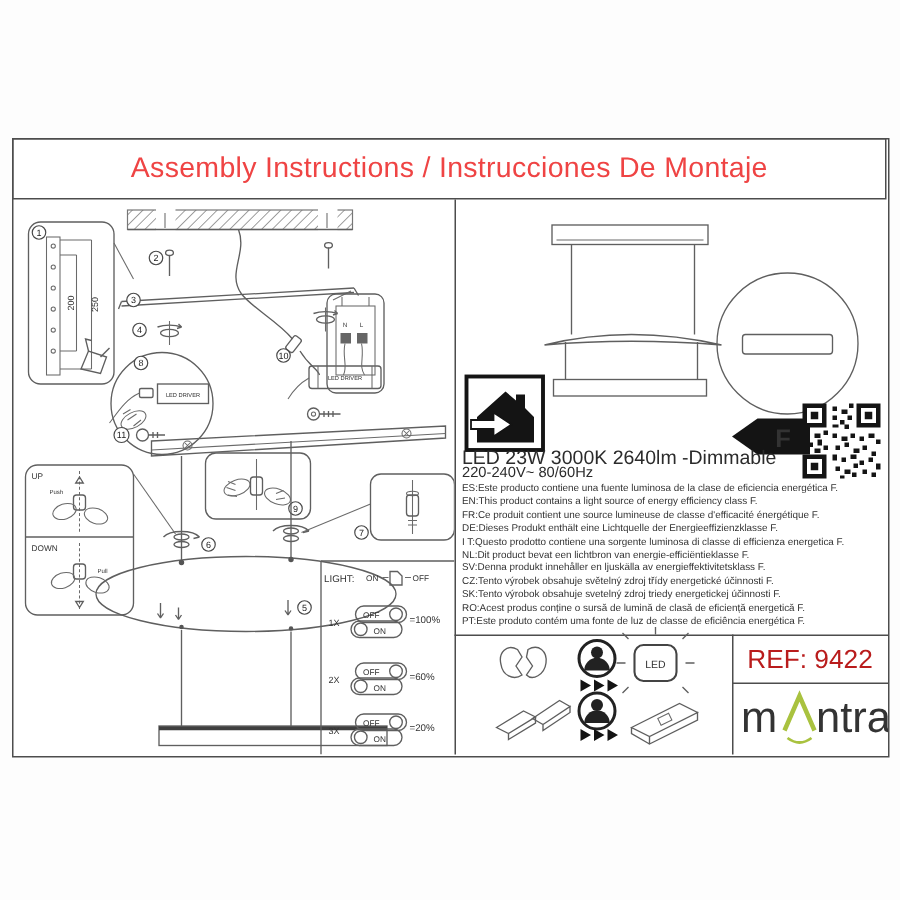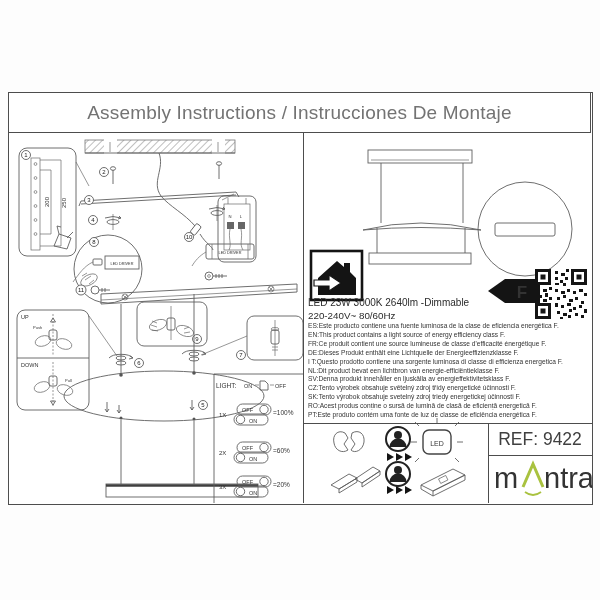--- a/index.html
+++ b/index.html
@@ -1,28 +1,28 @@
 <!DOCTYPE html>
 <html><head>
 <meta charset="utf-8">
 <style>
   html,body{margin:0;padding:0;background:#ffffff;}
   #canvas{position:relative;width:600px;height:600px;background:#fdfdfd;font-family:"Liberation Sans",sans-serif;overflow:hidden;}
   .abs{position:absolute;}
   #sheet{left:8px;top:92px;width:583px;height:411px;border:1px solid #4d4d4d;background:#fff;}
-  #title-row{left:8px;top:92px;width:583px;height:41px;border:1px solid #4d4d4d;box-sizing:border-box;display:flex;align-items:center;justify-content:center;font-size:19px;color:#737373;letter-spacing:.2px;}
+  #title-row{left:8px;top:92px;width:583px;height:41px;border:1px solid #4d4d4d;box-sizing:border-box;display:flex;align-items:center;justify-content:center;font-size:19px;color:#ef4444;letter-spacing:.2px;}
   #v-divider{left:303px;top:133px;width:0;height:370px;border-left:1px solid #4d4d4d;}
   #h-divider-specs{left:303px;top:423px;width:289px;height:0;border-top:1px solid #4d4d4d;}
   #v-divider-ref{left:488px;top:423px;width:0;height:80px;border-left:1px solid #4d4d4d;}
   #h-divider-ref{left:488px;top:455px;width:104px;height:0;border-top:1px solid #4d4d4d;}
   .spec{color:#2b2b2b;}
-  #spec1{left:308px;top:297px;font-size:10px;}
+  #spec1{left:308px;top:297px;font-size:13px;}
   #spec2{left:308px;top:310px;font-size:9.8px;}
   #langs{left:308px;top:322px;width:282px;font-size:6.6px;line-height:8.9px;color:#333;}
-  #ref-box{left:489px;top:424px;width:102px;height:30px;display:flex;align-items:center;justify-content:center;font-size:17.5px;color:#404040;}
+  #ref-box{left:489px;top:424px;width:102px;height:30px;display:flex;align-items:center;justify-content:center;font-size:17.5px;color:#b91c1c;}
   svg text{font-family:"Liberation Sans",sans-serif;fill:#333;}
   .ln{stroke:#5f5f5f;fill:none;stroke-width:.9;}
   .lnth{stroke:#6a6a6a;fill:none;stroke-width:.7;}
   .num{stroke:#4a4a4a;fill:#fff;stroke-width:.8;}
   .numt{font-size:6px;fill:#222;}
   .blk{fill:#141414;}
 </style>
 </head>
 <body>
 

